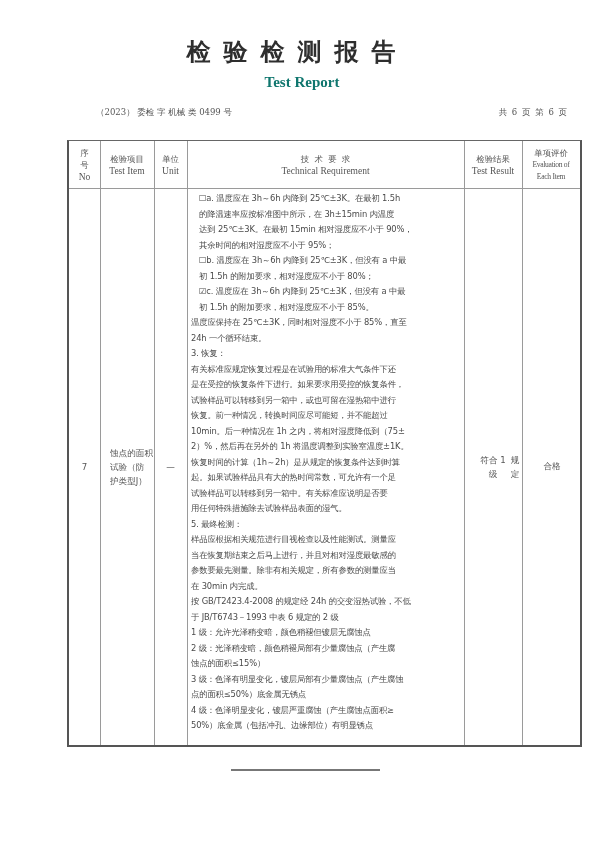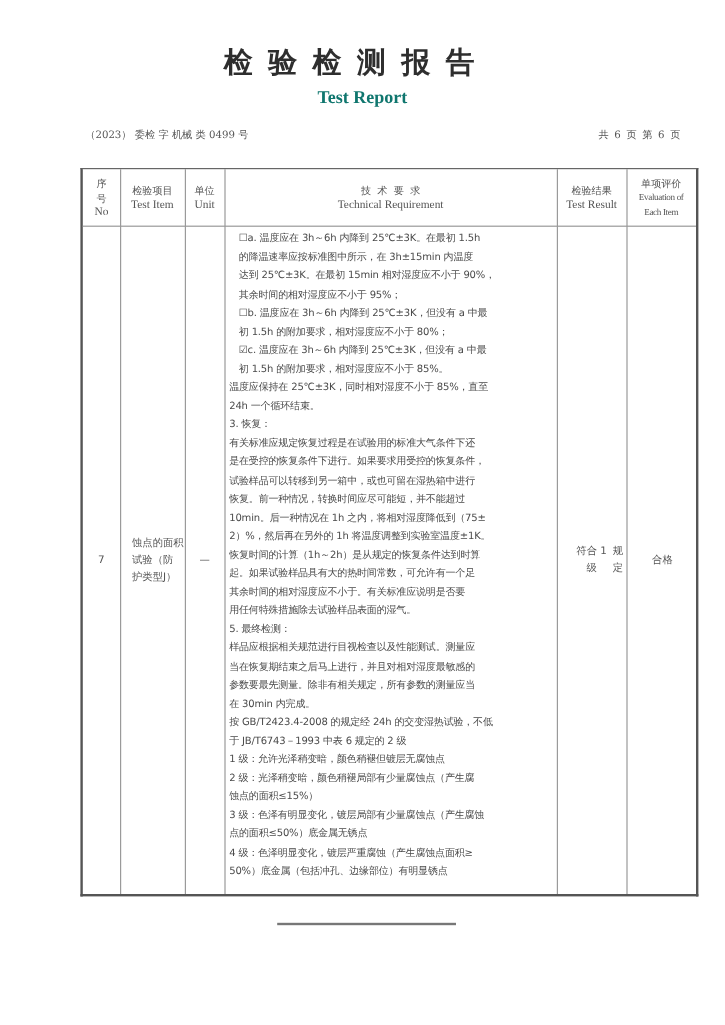--- a/index.html
+++ b/index.html
@@ -11,21 +11,21 @@
     position: absolute; top: 36px; left: 0; width: 595px; text-align: center;
     font-size: 24px; font-weight: bold; letter-spacing: 13px; color: #2e2e2e;
     font-family: "DejaVu Sans", sans-serif;
   }
   .title-en {
     position: absolute; top: 74px; left: 0; width: 604px; text-align: center;
     font-size: 15px; font-weight: bold; color: #0f766e;
     font-family: "Liberation Serif", serif;
   }
   .meta-left {
-    position: absolute; top: 107px; left: 71px; font-size: 8.5px; color: #555;
+    position: absolute; top: 107px; left: 96px; font-size: 8.5px; color: #555;
     font-family: "DejaVu Serif", serif;
   }
   .meta-right {
     position: absolute; top: 107px; right: 36px; font-size: 8.5px; color: #555;
     font-family: "DejaVu Serif", serif; letter-spacing: 1px; text-align: right;
   }
   .tbl {
     position: absolute; left: 67px; top: 140px; width: 515px; height: 607px;
     border-top: 1.6px solid #666; border-bottom: 2px solid #555;
     border-left: 2px solid #555; border-right: 2px solid #555; box-sizing: border-box;
@@ -127,21 +127,21 @@
       <p>24h 一个循环结束。</p>
       <p>3. 恢复：</p>
       <p>有关标准应规定恢复过程是在试验用的标准大气条件下还</p>
       <p>是在受控的恢复条件下进行。如果要求用受控的恢复条件，</p>
       <p>试验样品可以转移到另一箱中，或也可留在湿热箱中进行</p>
       <p>恢复。前一种情况，转换时间应尽可能短，并不能超过</p>
       <p>10min。后一种情况在 1h 之内，将相对湿度降低到（75±</p>
       <p>2）%，然后再在另外的 1h 将温度调整到实验室温度±1K。</p>
       <p>恢复时间的计算（1h～2h）是从规定的恢复条件达到时算</p>
       <p>起。如果试验样品具有大的热时间常数，可允许有一个足</p>
-      <p>其余时间的相对湿度应不小于。有关标准应说明是否要</p>
+      <p>试验样品可以转移到另一箱中。有关标准应说明是否要</p>
       <p>用任何特殊措施除去试验样品表面的湿气。</p>
       <p>5. 最终检测：</p>
       <p>样品应根据相关规范进行目视检查以及性能测试。测量应</p>
       <p>当在恢复期结束之后马上进行，并且对相对湿度最敏感的</p>
       <p>参数要最先测量。除非有相关规定，所有参数的测量应当</p>
       <p>在 30min 内完成。</p>
       <p>按 GB/T2423.4-2008 的规定经 24h 的交变湿热试验，不低</p>
       <p>于 JB/T6743－1993 中表 6 规定的 2 级</p>
       <p>1 级：允许光泽稍变暗，颜色稍褪但镀层无腐蚀点</p>
       <p>2 级：光泽稍变暗，颜色稍褪局部有少量腐蚀点（产生腐</p>

